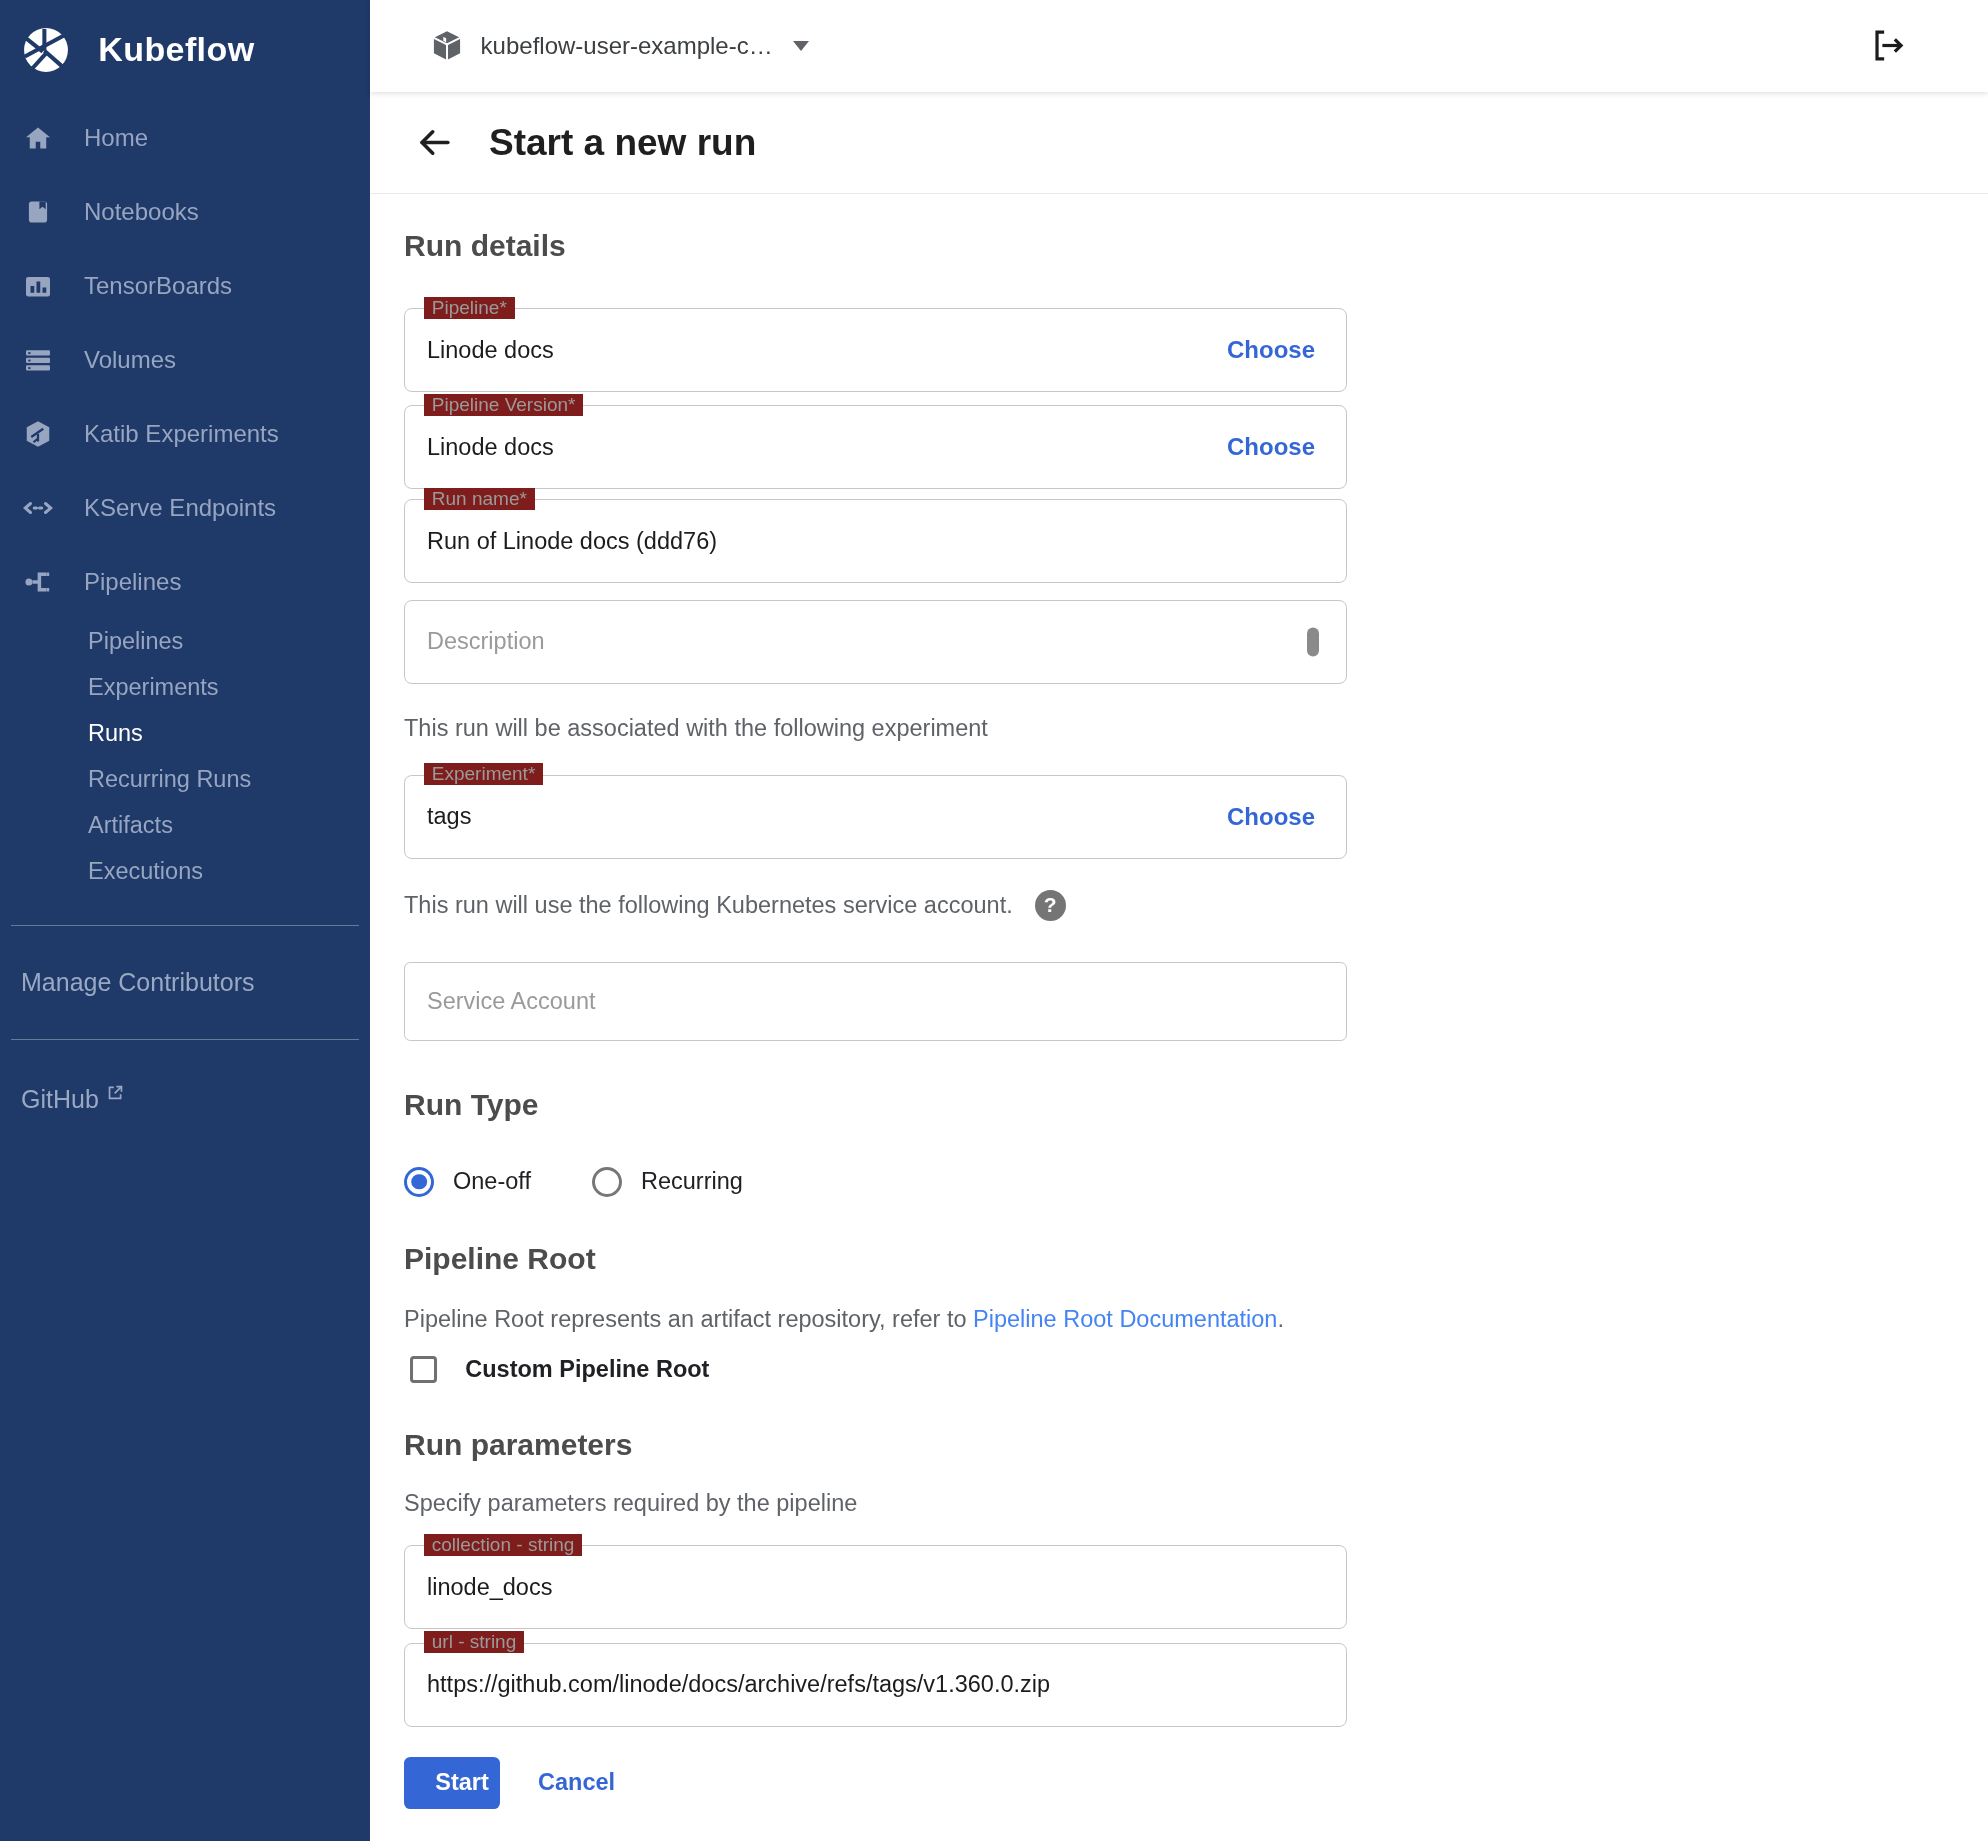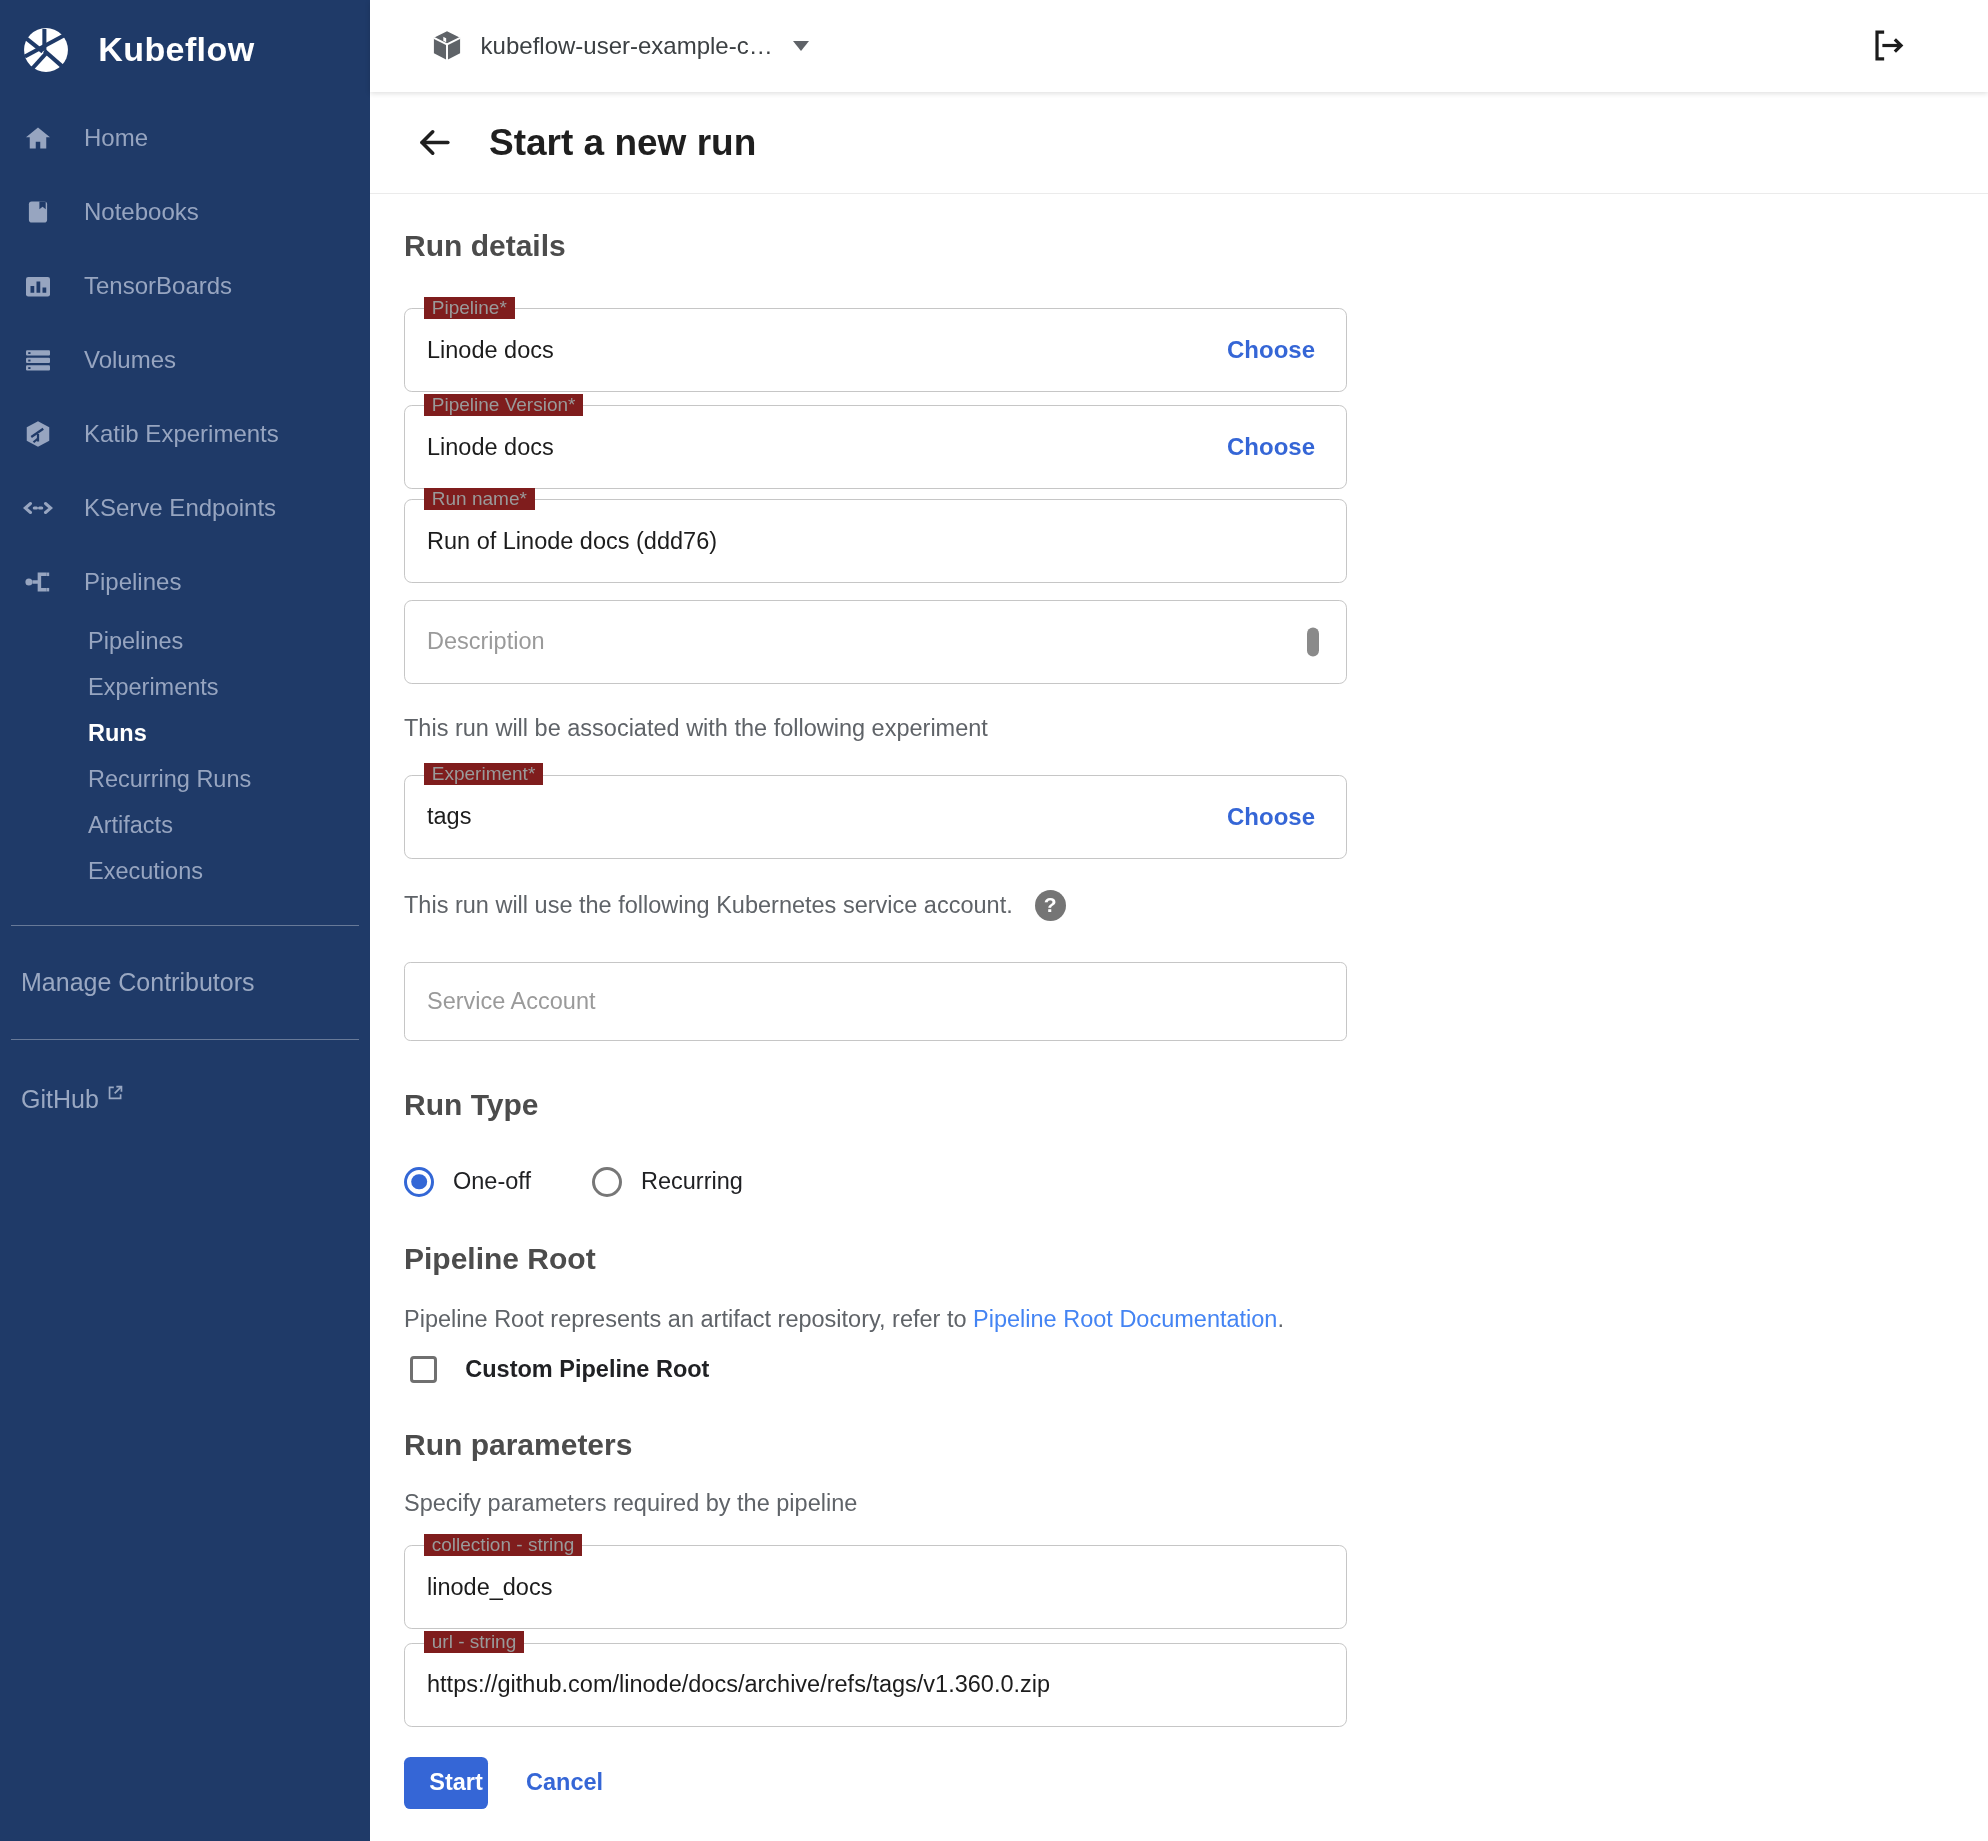--- a/index.html
+++ b/index.html
@@ -21,21 +21,21 @@
   .logo-mark { width:52px; height:52px; flex:0 0 52px; }
   .brand { color:#ffffff; font-size:34px; font-weight:bold; letter-spacing:0.4px; }
 
   .nav { margin-top:25px; }
   .nav-item {
     display:flex; align-items:center; height:74px; padding-left:22px;
     font-size:24px; color:#97a5c0; cursor:pointer;
   }
   .nav-item .nicon { width:31px; height:31px; flex:0 0 31px; margin-right:31px; display:flex; align-items:center; justify-content:center; }
   .subnav .nav-item { height:46px; padding-left:88px; font-size:23.5px; }
-  .nav-item.active { color:#ffffff; font-weight:bold; }
+  .nav-item.active { color:#ffffff; font-weight:normal; }
 
   .side-divider { border:none; border-top:1.6px solid rgba(255,255,255,0.32); margin:30px 11px 0 11px; }
 
   .side-link { display:flex; align-items:center; padding-left:21px; font-size:25px; color:#9aa8c2; cursor:pointer; }
   .manage { margin-top:31px; height:52px; }
   .ext-link { margin-top:38px; height:44px; }
   .ext-ico { width:17px; height:17px; margin:-14px 0 0 7.8px; }
 
   
   .topbar {
@@ -121,21 +121,21 @@
   .pr-link { color:#4484f3; text-decoration:none; cursor:pointer; }
   .check-row { display:flex; align-items:center; margin-top:23.5px; cursor:pointer;font-weight:bold; }
   .checkbox { width:27px; height:27px; border:3.1px solid #707070; border-radius:3.9px; background:#fff; flex:0 0 27px; margin-left:6.3px; }
   .check-label { font-size:23.5px; color:#202124; margin-left:28px; }
 
   .h-run-params { margin-top:45px; }
   .params-sub { font-size:23.5px; color:#5f6368; margin-top:28px; margin-bottom:28px; }
 
   .actions { display:flex; align-items:center; margin-top:30px; }
   .start-btn {
-    width:84px; height:52px; background:#3566d6; color:#fff; border:none; border-radius:6.3px;
+    width:96px; height:52px; background:#3566d6; color:#fff; border:none; border-radius:6.3px;
     font-family:inherit; font-size:23.5px; font-weight:bold; cursor:pointer;padding-left:20px;
   }
   .cancel-btn {
     margin-left:38px; background:none; border:none; color:#3566d6;
     font-family:inherit; font-size:23.5px; font-weight:bold; cursor:pointer;
   }
 
   svg { display:block; }
 </style>
 </head>

